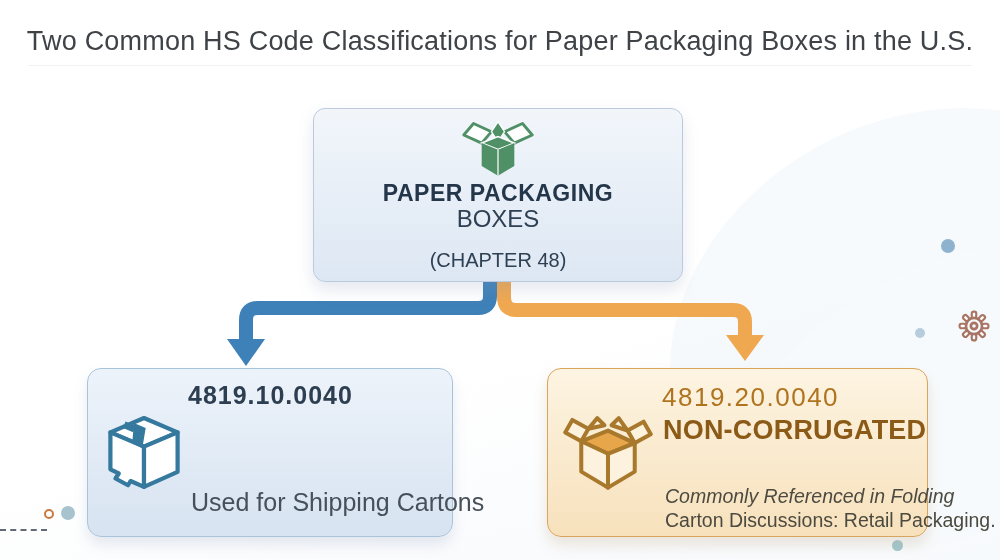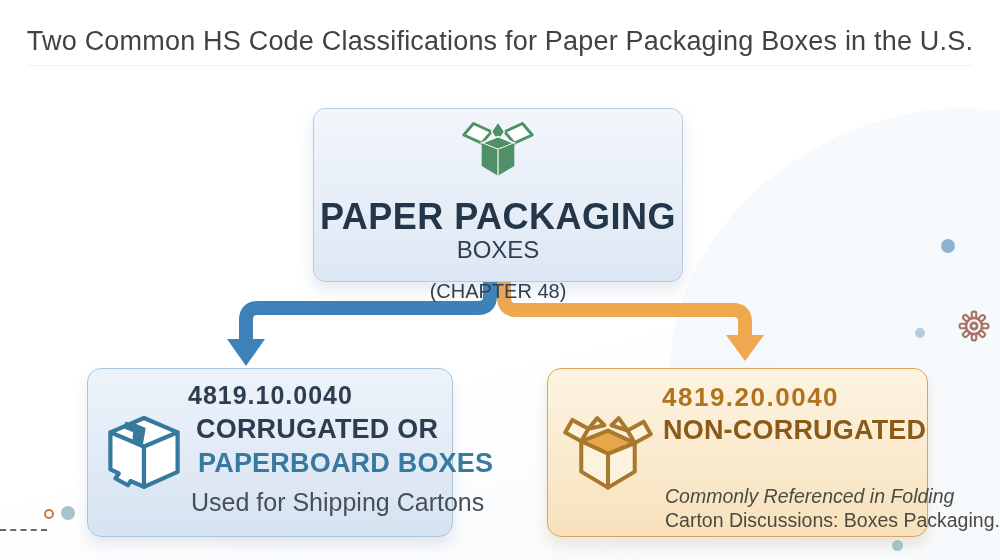--- a/index.html
+++ b/index.html
@@ -16,39 +16,39 @@
 
   .title{position:absolute;top:26px;left:0;width:100%;text-align:center;
     font-size:27px;color:#3f4347;letter-spacing:.2px;}
   .title-divider{position:absolute;top:65px;left:28px;width:944px;height:1px;background:#f0f1f3;}
 
   .node{position:absolute;box-sizing:border-box;z-index:2;}
   .node-root{left:313px;top:108px;width:370px;height:174px;border-radius:12px;
     background:linear-gradient(180deg,#f2f6fb 0%,#dde7f3 100%);
     border:1px solid #bccadf;box-shadow:0 8px 16px rgba(130,150,180,.22);text-align:center;}
   .node-root .icon{margin:8px auto 0;width:86px;height:62px;display:block;}
-  .root-h1{font-size:36px;font-weight:700;color:#24364a;letter-spacing:.5px;margin-top:17px;}
+  .root-h1{font-size:23px;font-weight:700;color:#24364a;letter-spacing:.5px;margin-top:1px;}
   .root-h2{font-size:24px;font-weight:500;color:#2e4053;line-height:1.02;}
   .root-sub{font-size:20px;color:#2e4053;margin-top:18px;}
 
   .node-left{left:87px;top:368px;width:366px;height:169px;border-radius:14px;
     background:linear-gradient(180deg,#edf3fa 0%,#d7e3f1 100%);
     border:1px solid #a9c4da;box-shadow:0 8px 14px rgba(130,150,180,.2);}
   .node-right{left:547px;top:368px;width:381px;height:169px;border-radius:14px;
     background:linear-gradient(180deg,#fdf4e2 0%,#f7e1bc 100%);
     border:1px solid #d9a45c;box-shadow:0 8px 14px rgba(170,140,90,.2);}
   .node .abs{position:absolute;white-space:nowrap;}
 
   .l-code{left:100px;top:12px;font-size:25px;font-weight:700;letter-spacing:1px;color:#2d3e50;}
   .l-t1{left:108px;top:45px;font-size:27px;font-weight:700;color:#2c3d4f;letter-spacing:.2px;}
   .l-t2{left:110px;top:79px;font-size:27px;font-weight:700;color:#38799f;letter-spacing:.2px;}
   .l-desc{left:103px;top:119px;font-size:25px;color:#46505a;}
   .l-icon{left:14px;top:44px;width:84px;height:84px;}
 
-  .r-code{left:114px;top:13px;font-size:26px;font-weight:700;letter-spacing:1.5px;color:#b0741f;}
+  .r-code{left:114px;top:13px;font-size:26px;font-weight:400;letter-spacing:1.5px;color:#b0741f;}
   .r-t1{left:115px;top:46px;font-size:27px;font-weight:700;color:#8a5a16;letter-spacing:.2px;}
   .r-t2{left:115px;top:81px;font-size:24px;font-weight:700;color:#aa761c;letter-spacing:.2px;}
   .r-d1{left:117px;top:116px;font-size:19.5px;color:#4c4a40;font-style:italic;}
   .r-d2{left:117px;top:140px;font-size:19.5px;color:#4c4a40;}
   .r-icon{left:15px;top:42px;width:90px;height:82px;}
 
   #connectors{position:absolute;left:0;top:0;width:1000px;height:560px;z-index:1;pointer-events:none;}
 
   .dot{position:absolute;border-radius:50%;}
   .dot-blue-lg{left:941px;top:239px;width:14px;height:14px;background:#7ba6c6;opacity:.85;}
@@ -103,41 +103,39 @@
     <svg class="abs l-icon" viewBox="0 0 100 100">
       <g fill="#ffffff" stroke="#35799e" stroke-width="5" stroke-linejoin="round">
         <polygon points="50,6 90,23 50,40 10,23"></polygon>
         <polygon points="10,23 50,40 50,88 34,81 31,86 16,78 20,72 10,67"></polygon>
         <polygon points="90,23 50,40 50,88 90,70"></polygon>
       </g>
       <polygon points="38,12 52,18 48,42 36,36" fill="#35799e"></polygon>
       <polygon points="28,10 40,15 37,23 25,18" fill="#35799e"></polygon>
     </svg>
     <div class="abs l-code">4819.10.0040</div>
-    <div class="abs l-t1">CORRUGATED OR</div>
-    <div class="abs l-t2">PAPERBOARD BOXES</div>
     <div class="abs l-desc">Used for Shipping Cartons</div>
   </div>
 
   <div class="node node-right">
     <svg class="abs r-icon" viewBox="0 0 100 92">
       <g fill="#fcf2dd" stroke="#a8792c" stroke-width="4.5" stroke-linejoin="round">
         <polygon points="20,34 2,24 10,10 28,20"></polygon>
         <polygon points="80,36 98,26 90,12 72,22"></polygon>
         <polygon points="28,20 38,8 46,16"></polygon>
         <polygon points="54,16 62,8 72,22"></polygon>
         <polygon points="20,34 50,22 80,36 50,48" fill="#e8a64b"></polygon>
         <polygon points="20,34 50,48 50,86 20,68"></polygon>
         <polygon points="80,36 50,48 50,86 80,68"></polygon>
       </g>
     </svg>
     <div class="abs r-code">4819.20.0040</div>
     <div class="abs r-t1">NON-CORRUGATED</div>
     <div class="abs r-d1">Commonly Referenced in Folding</div>
-    <div class="abs r-d2">Carton Discussions: Boxes Packaging.</div>
+    <div class="abs r-d2">Carton Discussions: Retail Packaging.</div>
   </div>
 
   <svg class="gear" viewBox="0 0 40 40">
     <g stroke="#a87565" fill="none" stroke-width="3">
       <circle cx="20" cy="20" r="9"></circle>
       <circle cx="20" cy="20" r="3.5"></circle>
     </g>
     <g fill="#fdfdfd" stroke="#a87565" stroke-width="2.4">
       <rect x="17.5" y="4" width="5" height="7" rx="2"></rect>
       <rect x="17.5" y="4" width="5" height="7" rx="2" transform="rotate(45 20 20)"></rect>

